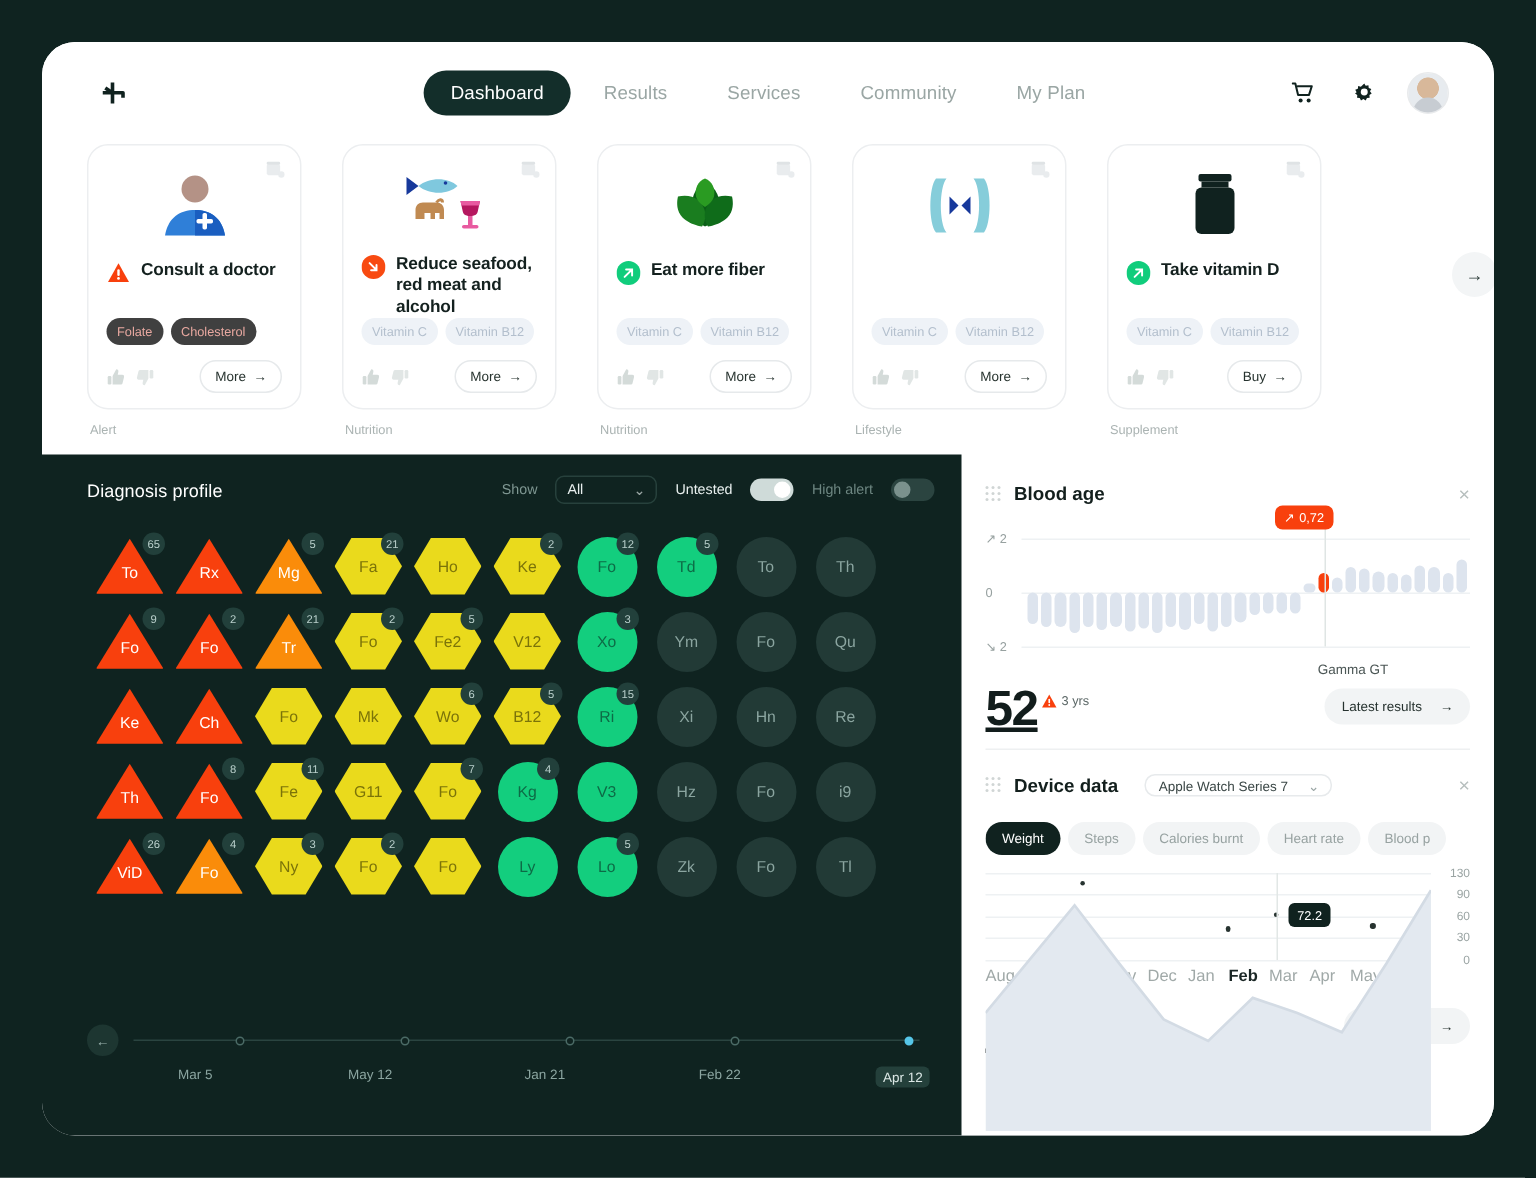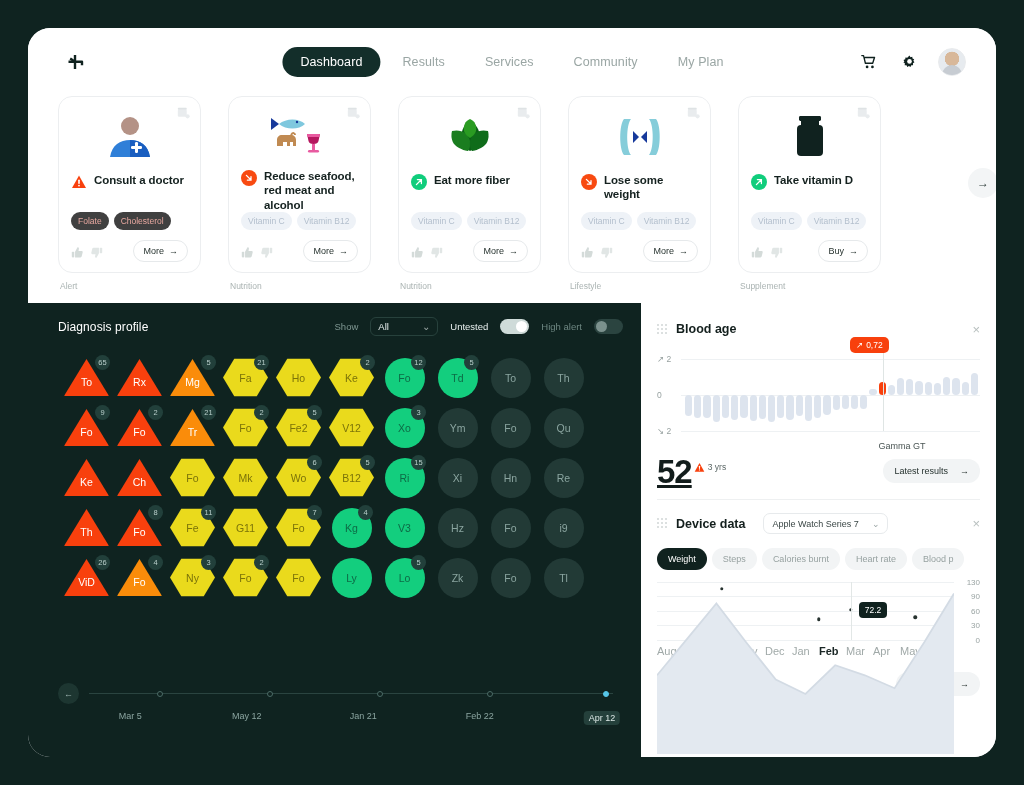--- a/index.html
+++ b/index.html
@@ -142,21 +142,21 @@
 
   
   .right { flex:1; background:#fff; display:flex; flex-direction:column; padding: 12px 16px 0 16px; }
   .panel { position:relative; }
   .panel-head { display:flex; align-items:center; gap:8px; height:28px; }
   .dots { width:11px; height:11px; display:grid; grid-template-columns:repeat(3,1fr); gap:1px; opacity:.35;}
   .dots i { width:2px; height:2px; background:#7c8a88; border-radius:50%; display:block;}
   .panel-title { font-size:12.5px; font-weight:700; color:#131f1d; }
   .panel-close { margin-left:auto; color:#b7bfbe; font-size:13px; cursor:pointer; line-height:1; }
   .sel-light {
-    border:1px solid #e7eaec; border-radius:7px; height:21px; display:flex; align-items:center;
+    border:1px solid #e7eaec; border-radius:7px; height:15px; display:flex; align-items:center;
     padding:0 8px; font-size:9px; color:#3b4746; min-width:125px; cursor:pointer;
   }
   .sel-light .chev { margin-left:auto; color:#9aa5a4; }
 
   
   .ba-chart { position:relative; height:90px; margin-top:6px; padding-left:24px; }
   .ba-gl { position:absolute; left:24px; right:0; height:1px; background:#eef1f3; }
   .ba-ax { position:absolute; left:0; font-size:8.5px; color:#97a1a0; transform:translateY(-50%); }
   .ba-bars { position:absolute; left:28px; right:2px; top:0; bottom:0; display:flex; align-items:center; gap:2px; }
   .ba-bar { flex:1; border-radius:4px; background:#dde4ee; }
@@ -390,29 +390,20 @@
             <rect x="1" y="1" width="11" height="2.4" rx="1" fill="#b9c2c7"></rect>
             <circle cx="13" cy="11.5" r="2.6" fill="#cfd6da"></circle>
           </svg>
           <div class="card-art">
             <svg width="58" height="44" viewBox="0 0 58 44">
               <path d="M20 4c-5 6-5 30 0 36h-7c-5-6-5-30 0-36z" fill="#86cdda"></path>
               <path d="M38 4c5 6 5 30 0 36h7c5-6 5-30 0-36z" fill="#86cdda"></path>
               <path d="M22 16 L28 22 L22 28z" fill="#17399b"></path>
               <path d="M36 16 L30 22 L36 28z" fill="#17399b"></path>
             </svg>
-          </div>
-          <div class="card-title-row">
-            <span class="badge-ic">
-              <svg width="16" height="16" viewBox="0 0 16 16">
-                  <circle cx="8" cy="8" r="8" fill="#f84a11"></circle>
-                  <path d="M5.4 5.4 L10 10 M10 6.6V10.2H6.4" stroke="#fff" stroke-width="1.3" fill="none" stroke-linecap="round"></path>
-                </svg>
-            </span>
-            <span class="card-title">Lose some weight</span>
           </div>
           <div class="tags">
             <span class="tag blue">Vitamin C</span>
             <span class="tag blue">Vitamin B12</span>
           </div>
           <div class="card-foot">
             <span class="thumb"><svg width="13" height="13" viewBox="0 0 16 16" fill="#c6cfcd">
                   <path d="M5 7l3-5.5c1.4 0 2 .9 1.7 2.2L9.2 6H13c1 0 1.6.8 1.4 1.7l-1.2 5C13 13.6 12.4 14 11.6 14H5z"></path>
                   <rect x="1" y="7" width="3" height="7" rx="1"></rect>
                 </svg></span>

